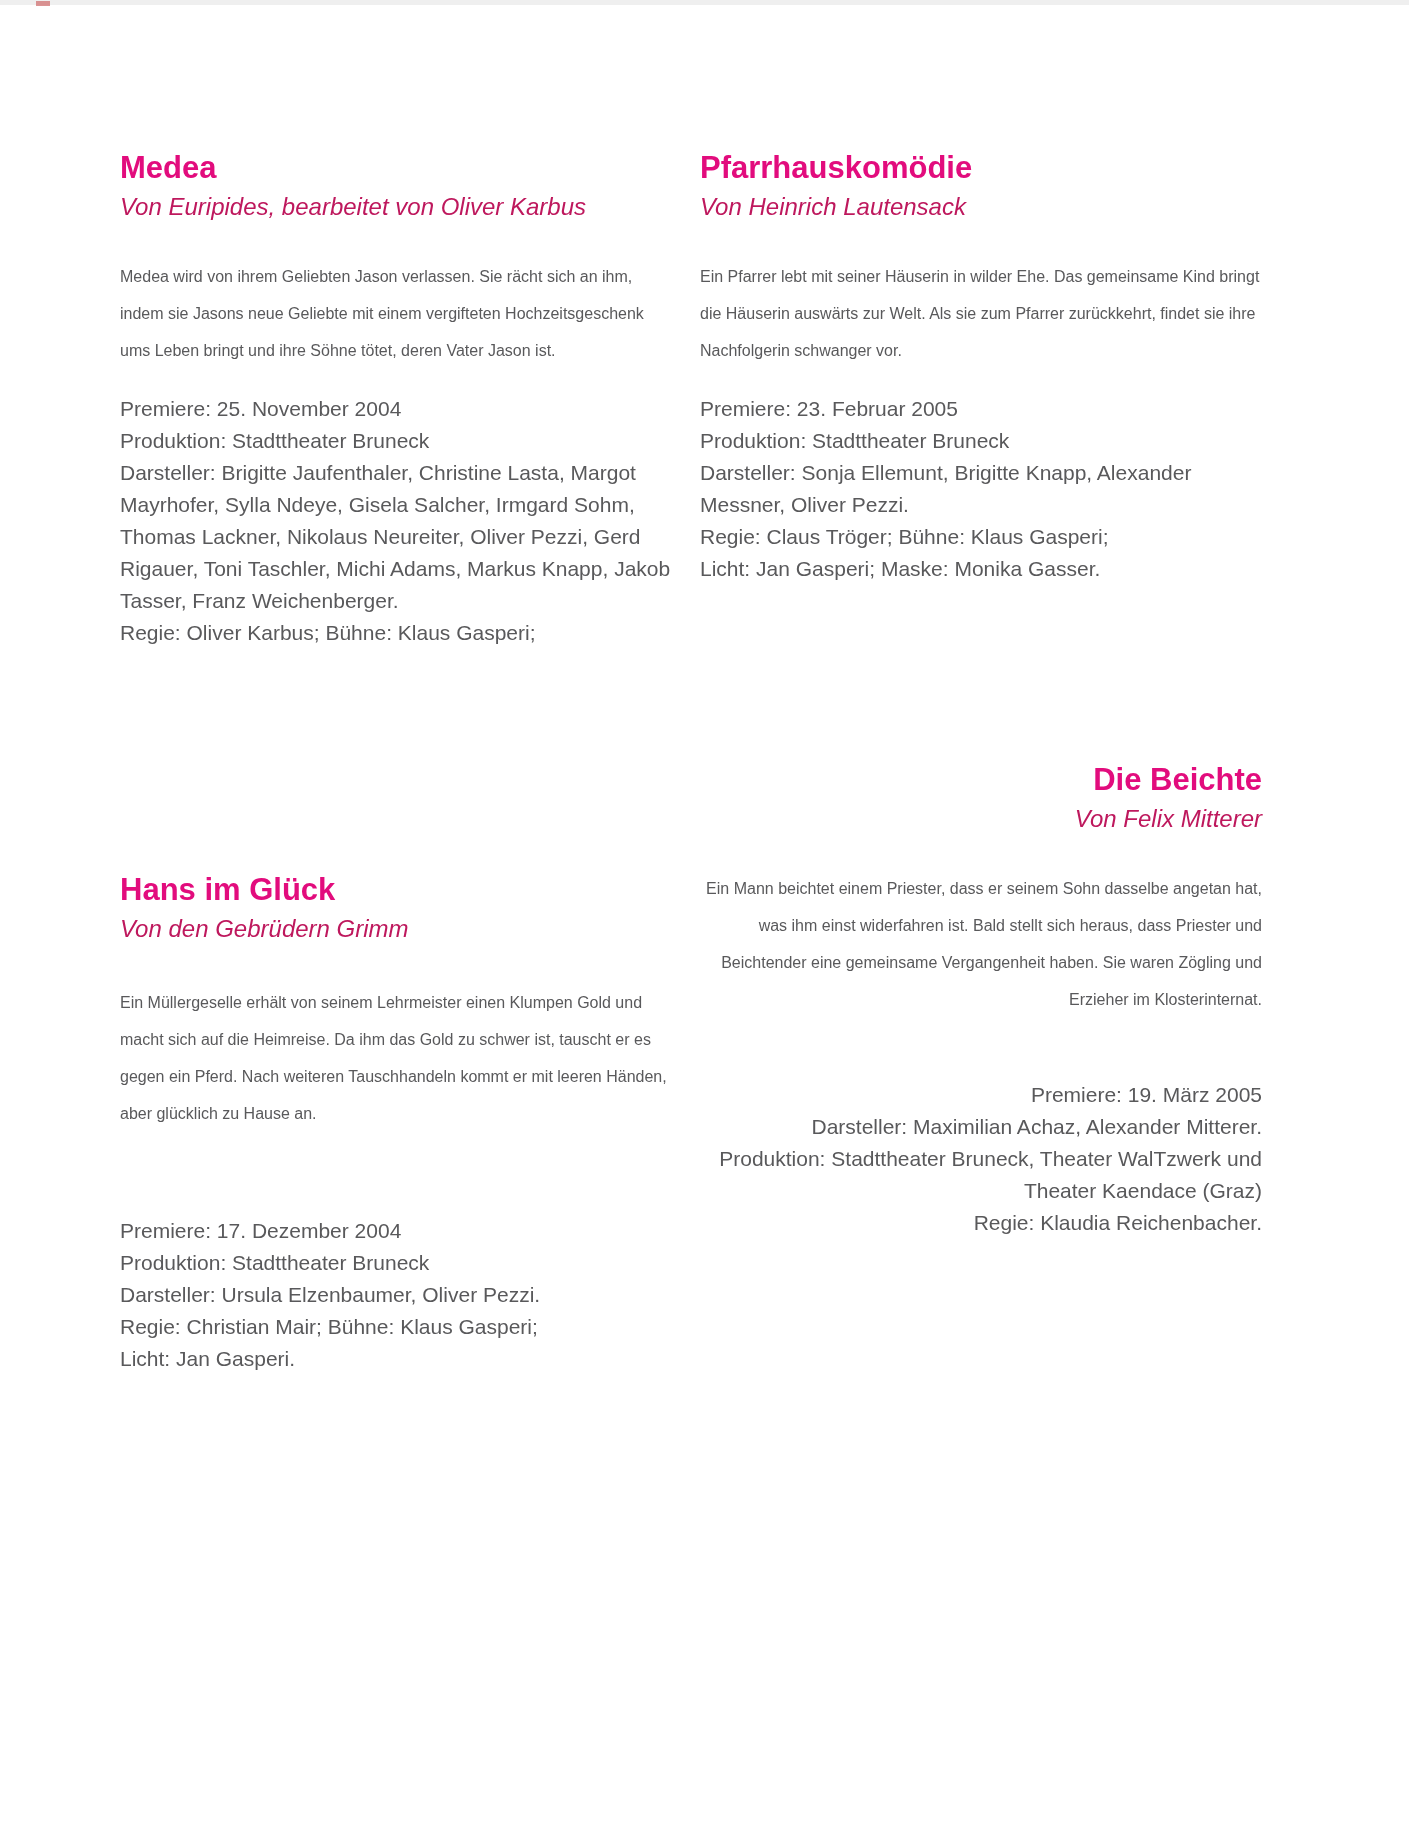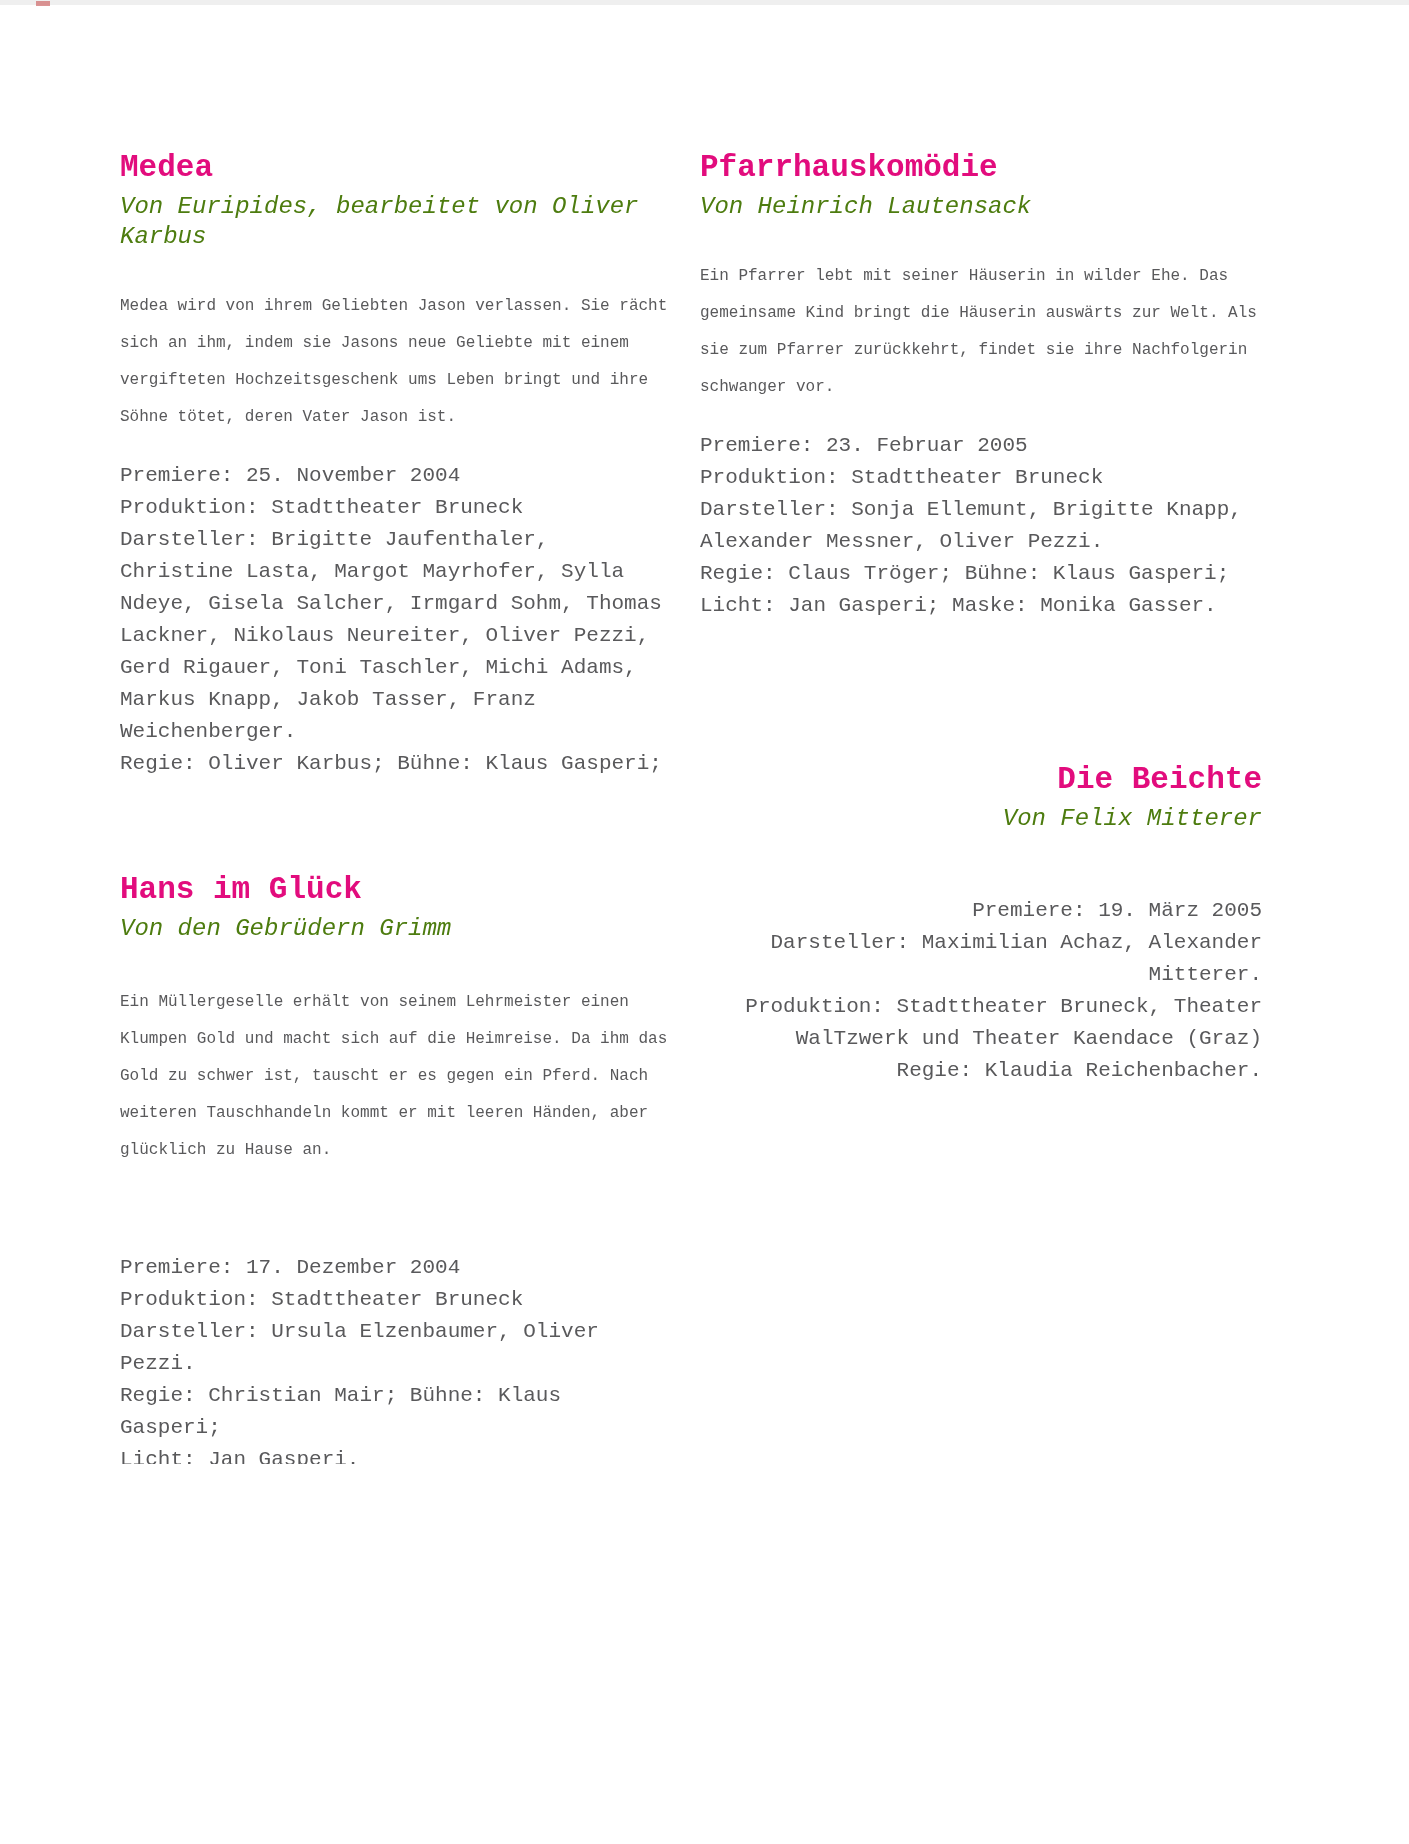--- a/index.html
+++ b/index.html
@@ -6,21 +6,21 @@
     margin: 0;
     padding: 0;
     background: #ffffff;
   }
   #page {
     position: relative;
     width: 1409px;
     height: 1464px;
     background: #ffffff;
     overflow: hidden;
-    font-family: Liberation Mono, monospace;
+    font-family: Liberation Sans, sans-serif;
     color: #59595b;
   }
   .top-strip {
     position: absolute;
     left: 0; top: 0;
     width: 1409px; height: 5px;
     background: #efefef;
   }
   .red-mark {
     position: absolute;
@@ -45,21 +45,21 @@
     font-weight: bold;
     line-height: 36px;
     color: #e20c7d;
     letter-spacing: 0;
   }
   .byline {
     font-style: italic;
     font-size: 24px;
     line-height: 30px;
     margin-top: 6px;
-    color: #4d7c0f;
+    color: #be185d;
   }
   .synopsis {
     font-size: 16px;
     line-height: 37px;
     margin-top: 36px;
     color: #59595b;
   }
   .sec-l1 .synopsis { margin-top: 40px; }
   .credits {
     font-size: 21px;
@@ -130,20 +130,21 @@
           <div class="detail-line">Produktion: Stadttheater Bruneck</div>
           <div class="detail-line">Darsteller: Sonja Ellemunt, Brigitte Knapp, Alexander Messner, Oliver Pezzi.</div>
           <div class="detail-line">Regie: Claus Tröger; Bühne: Klaus Gasperi;</div>
           <div class="detail-line">Licht: Jan Gasperi; Maske: Monika Gasser.</div>
         </div>
     </div>
 
     <div class="section sec-r1">
       <div class="title">Die Beichte</div>
       <div class="byline">Von Felix Mitterer</div>
+      <div class="synopsis">Ein Mann beichtet einem Priester, dass er seinem Sohn dasselbe angetan hat, was ihm einst widerfahren ist. Bald stellt sich heraus, dass Priester und Beichtender eine gemeinsame Vergangenheit haben. Sie waren Zögling und Erzieher im Klosterinternat.</div>
       <div class="credits">
           <div class="detail-line">Premiere: 19. März 2005</div>
           <div class="detail-line">Darsteller: Maximilian Achaz, Alexander Mitterer.</div>
           <div class="detail-line">Produktion: Stadttheater Bruneck, Theater WalTzwerk und Theater Kaendace (Graz)</div>
           <div class="detail-line">Regie: Klaudia Reichenbacher.</div>
         </div>
     </div>
 
   </div>
 

